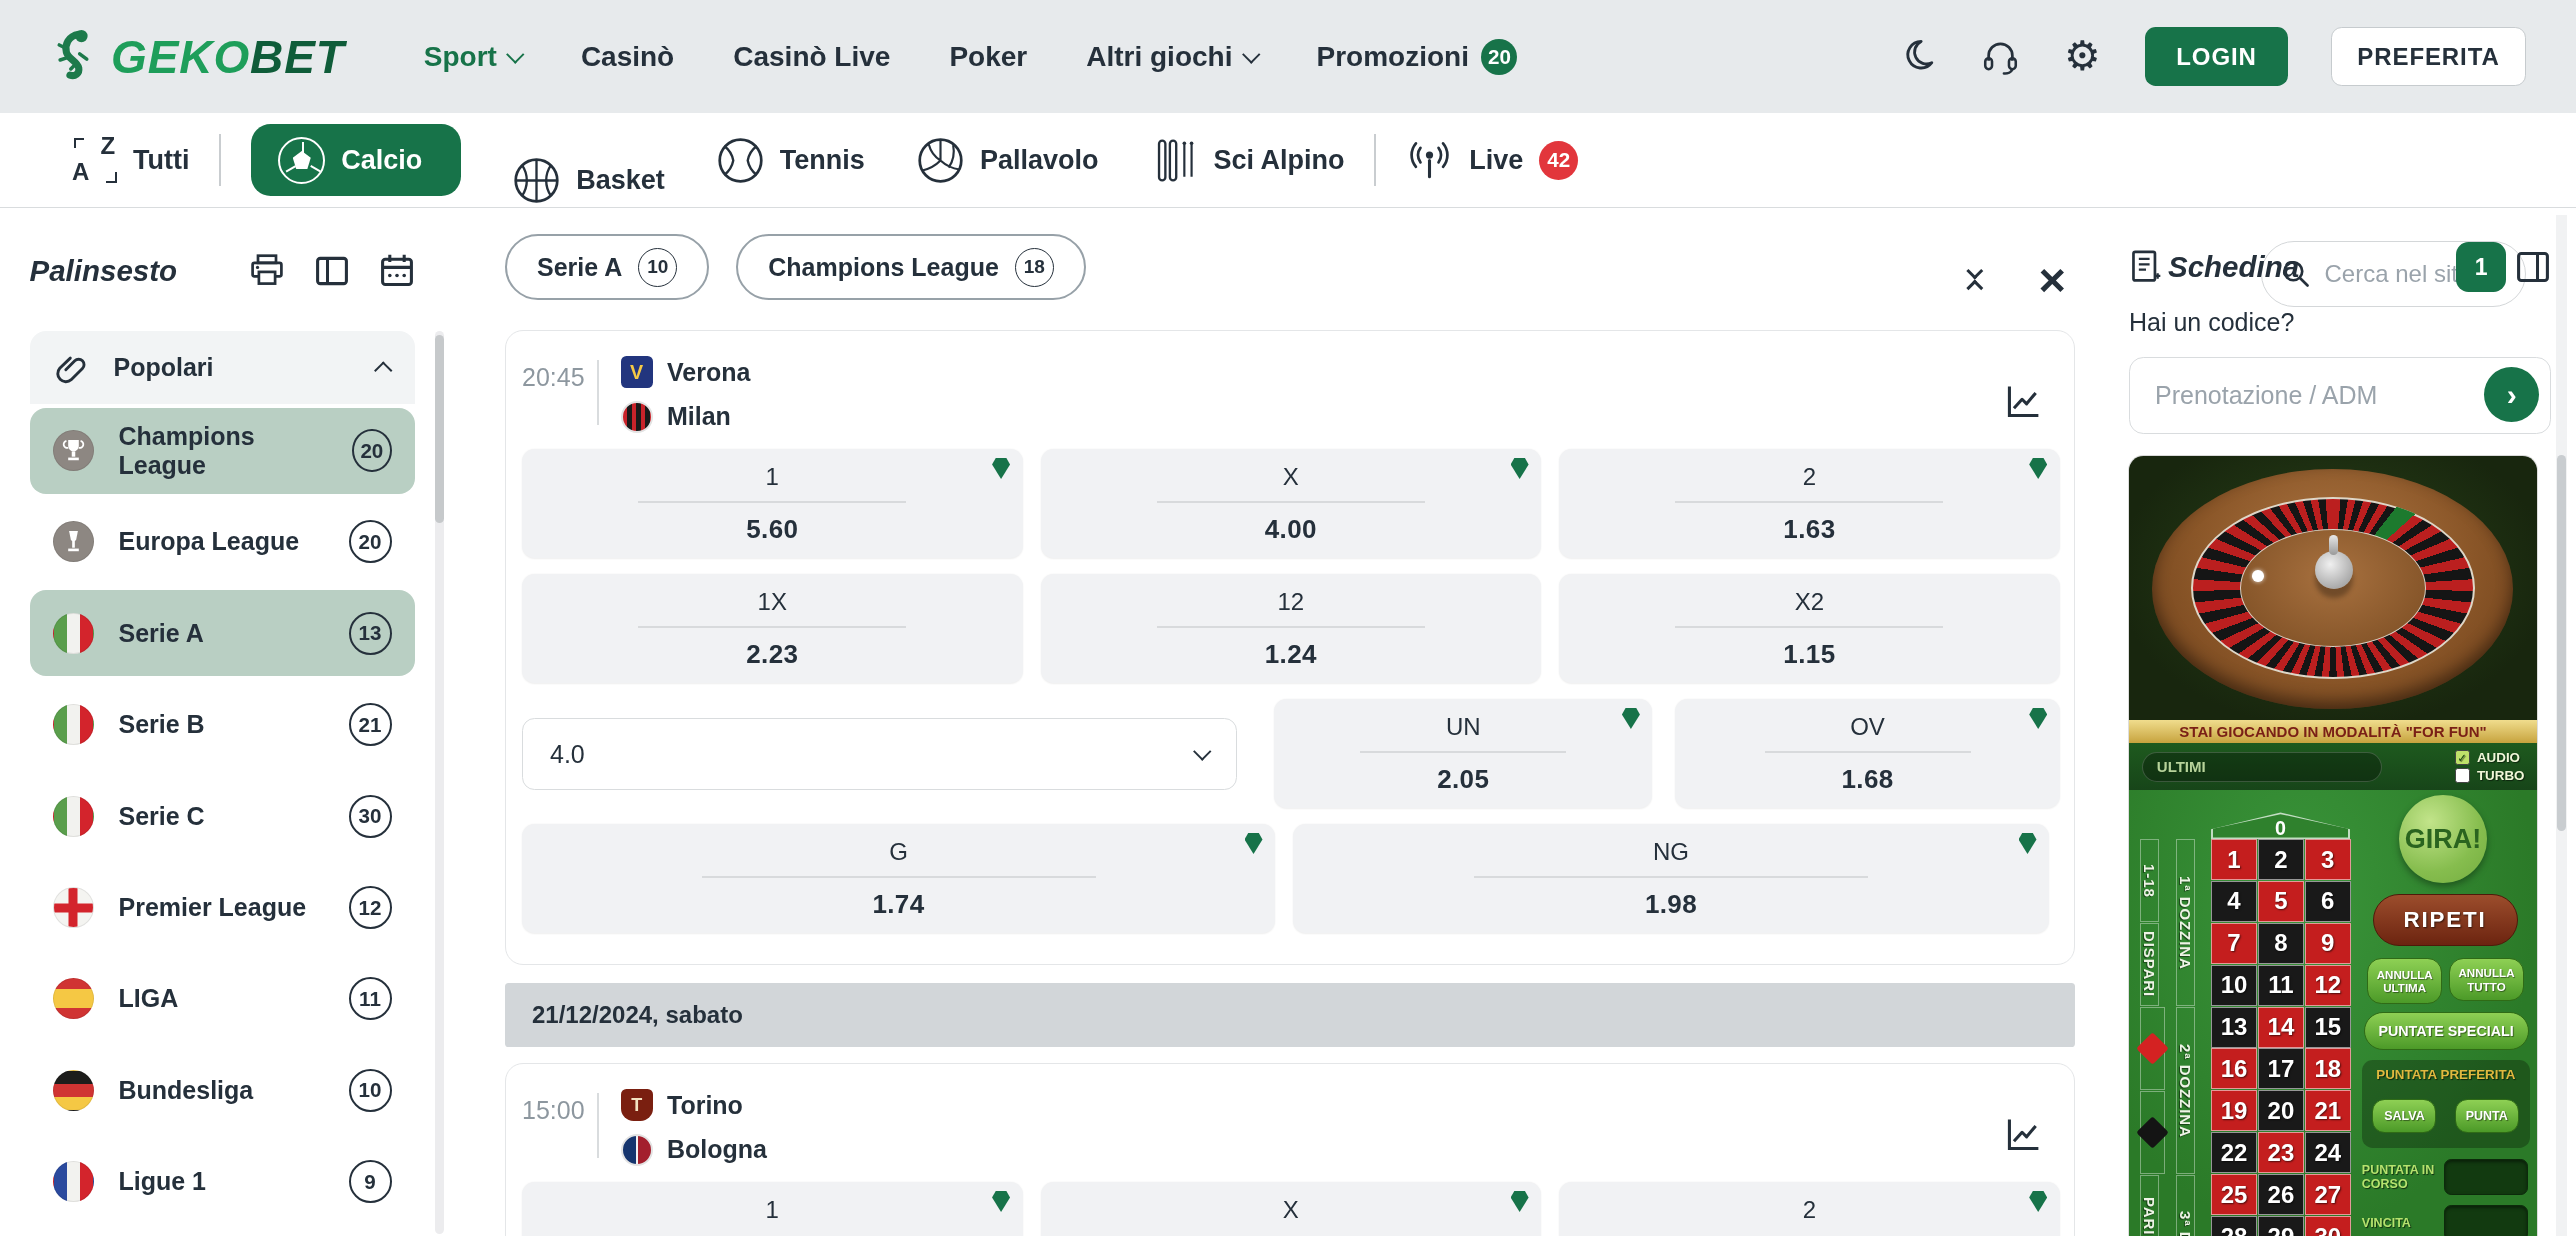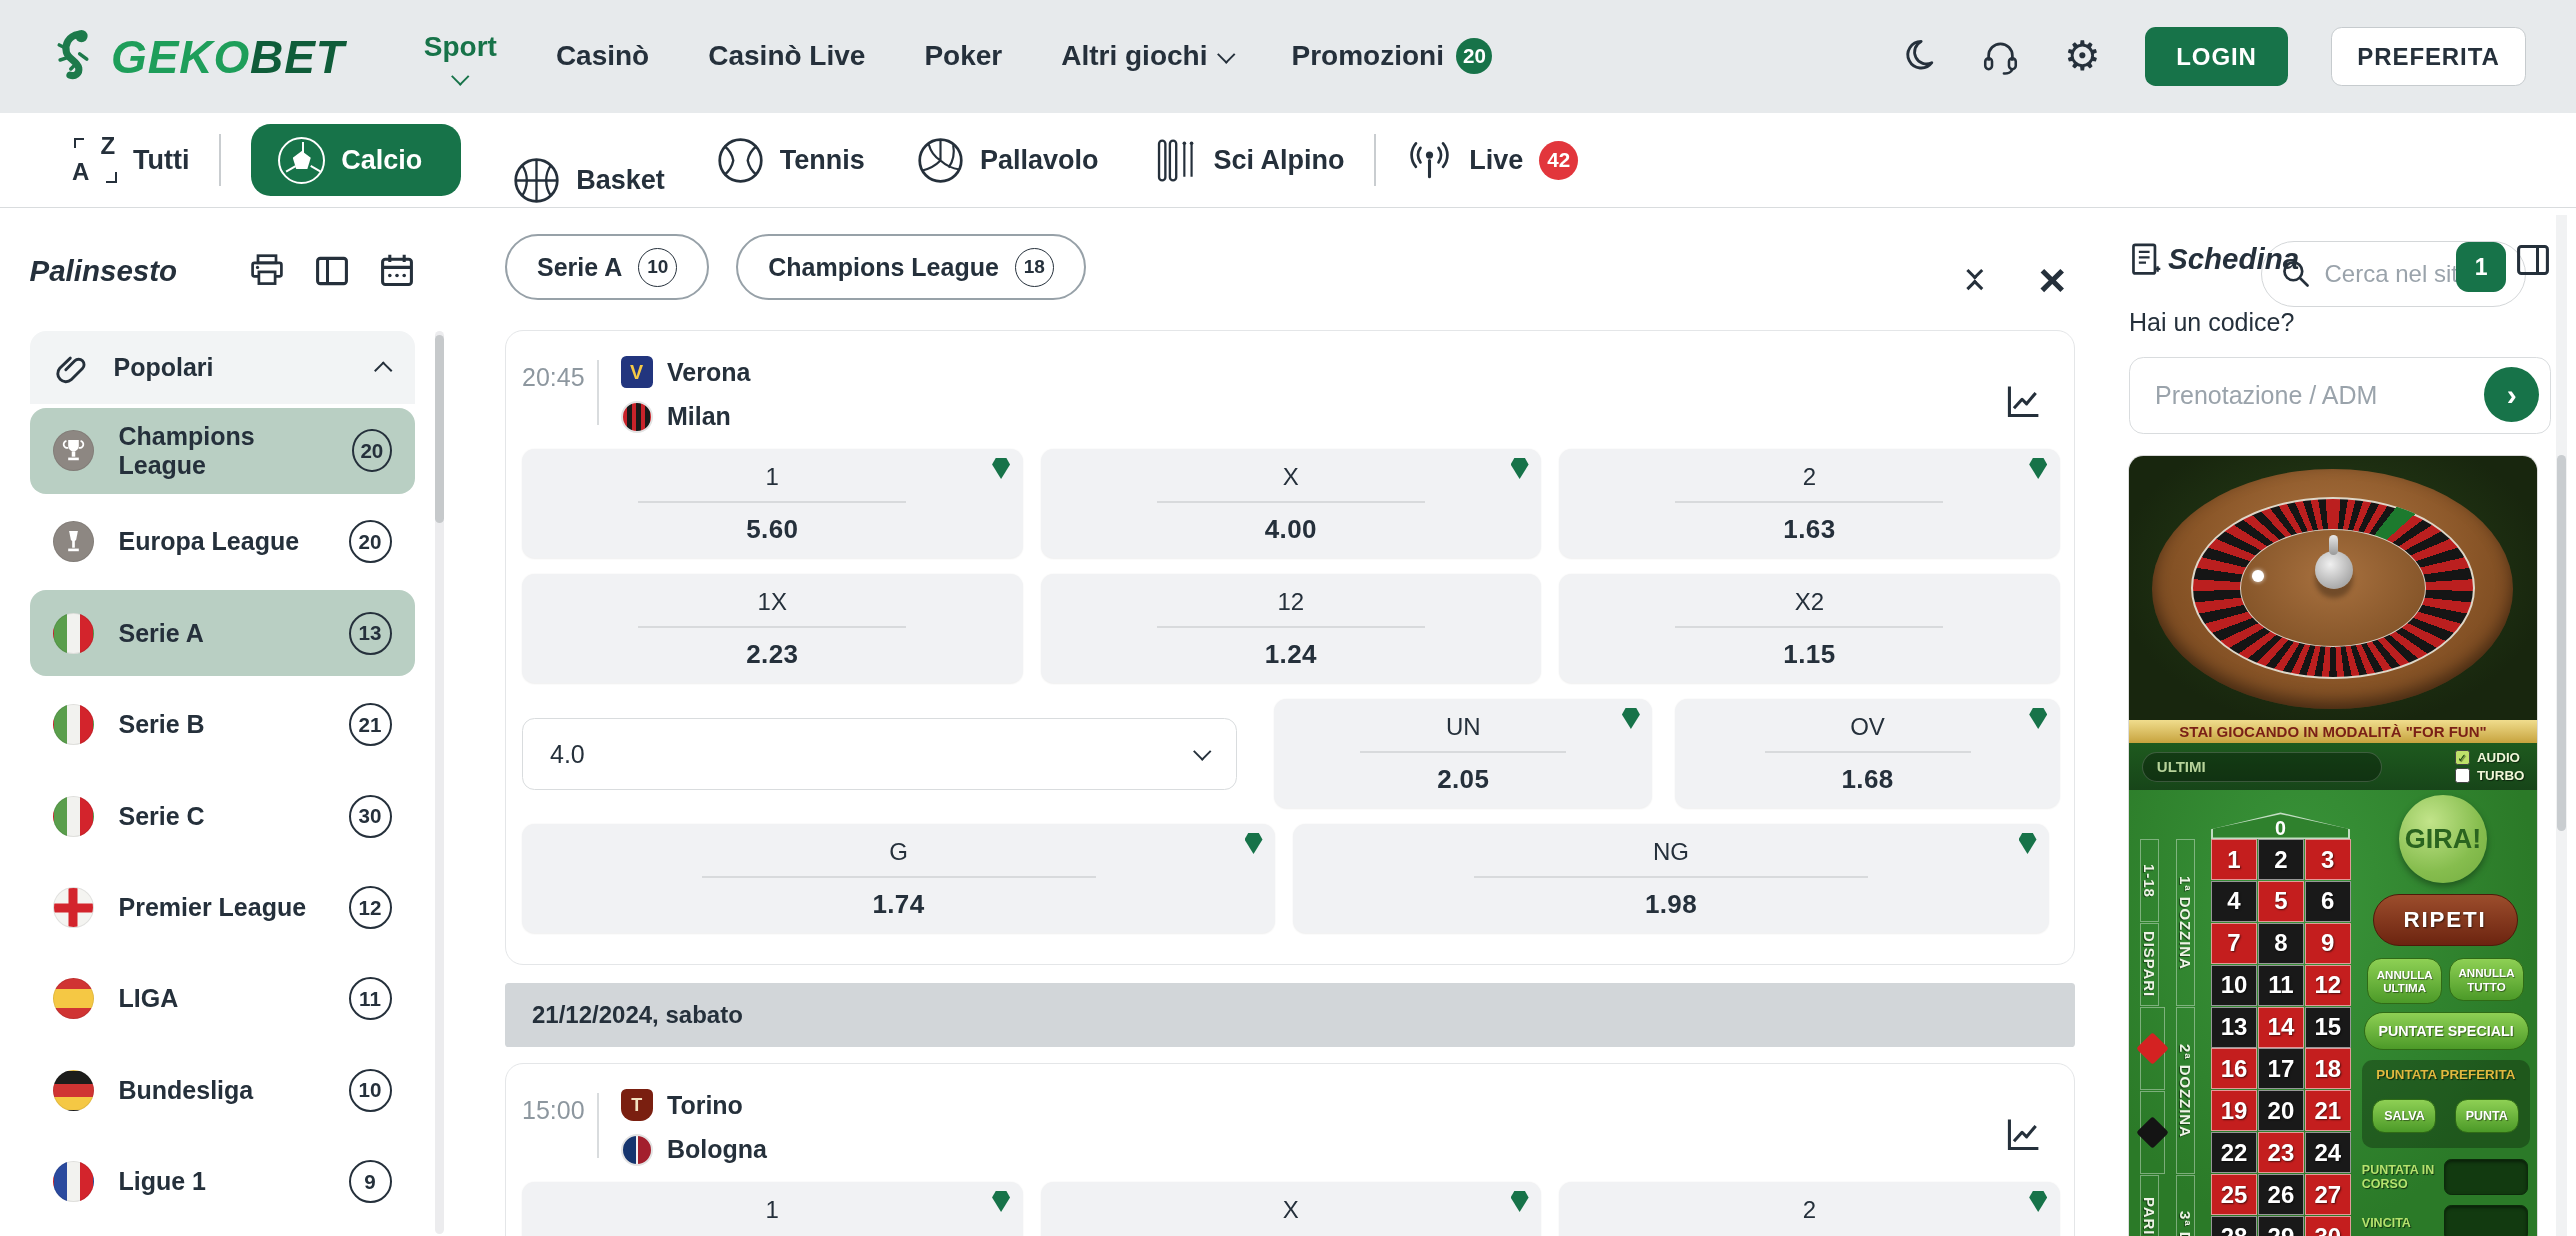--- a/index.html
+++ b/index.html
@@ -8,21 +8,21 @@
   .ir { cursor:pointer; }
 
   
   .topbar { position:absolute; left:0; top:0; width:2576px; height:113px; background:#e7eaec; display:flex; align-items:center; }
   .logo { display:flex; align-items:center; gap:9px; margin-left:52px; }
   .gecko { width:50px; height:55px; }
   .logo-txt { font-size:46px; font-weight:800; letter-spacing:0.9px; font-style:italic; }
   .logo-a { color:#1e9e5a; } .logo-b { color:#0f5c39; }
   .mainnav { display:flex; align-items:center; gap:59px; margin-left:79px; font-size:28px; font-weight:600; }
   .nav-item { display:flex; align-items:center; gap:12.5px; color:#25303b; }
-  .nav-item.active { color:#177349;flex-direction:column; }
+  .nav-item.active { color:#177349; }
   .chev { width:12.5px; height:12.5px; border-right:2.7px solid currentColor; border-bottom:2.7px solid currentColor; transform:rotate(45deg); margin-top:-5.4px; }
   .badge-green { min-width:36px; height:36px; border-radius:50%; background:#177349; color:#fff; font-size:20.6px; font-weight:700; display:flex; align-items:center; justify-content:center; }
   .top-right { margin-left:auto; margin-right:50px; display:flex; align-items:center; gap:43px; }
   .icon-btn { width:39px; height:39px; display:flex; align-items:center; justify-content:center; }
   .gear-glyph { font-size:41px; line-height:1; color:#25303b; }
   .btn-login { width:143px; height:59px; border-radius:10.7px; background:#177349; color:#fff; font-size:24px; font-weight:700; display:flex; align-items:center; justify-content:center; letter-spacing:0.9px; }
   .btn-reg { width:195px; height:59px; border-radius:10.7px; background:#fff; border:1.8px solid #c6cbce; color:#25303b; font-size:24px; font-weight:700; display:flex; align-items:center; justify-content:center; letter-spacing:0.9px; }
 
   
   .sportsbar { position:absolute; left:0; top:113px; width:2576px; height:95px; background:#fff; border-bottom:1.8px solid #d9dcde; display:flex; align-items:center; }
@@ -102,21 +102,21 @@
   .line-select { width:716px; height:72px; margin-top:19.7px; border:1.8px solid #d9dcde; border-radius:12.5px; background:#fff; display:flex; align-items:center; padding:0 27px; font-size:25px; }
   .line-select .chev { margin-left:auto; color:#25303b; }
   .row3 { display:flex; gap:23px; }
   .obox.wUN { width:379px; } .obox.wOV { width:385px; margin-left:0; }
   .obox.wG { width:753px; } .obox.wNG { width:756px; }
   .date-bar { margin-top:18px; height:64px; background:#d2d6d9; display:flex; align-items:center; padding:0 27px; font-size:24px; font-weight:700; border-radius:3.6px; }
   .card2 { margin-top:16px; height:233px; padding:25px 14.3px 0 16px; }
 
   
   .betslip { position:absolute; left:2129px; top:242px; width:422px; }
-  .bs-head { display:flex; gap:5px; }
+  .bs-head { display:flex; align-items:center; gap:5px; }
   .bs-title { font-size:29.5px; font-weight:800; font-style:italic; }
   .bs-badge { width:50px; height:50px; margin-left:152px; border-radius:12.5px; background:#177349; color:#fff; font-size:23px; font-weight:700; display:flex; align-items:center; justify-content:center; }
   .bs-cols { margin-left:auto; }
   .bs-q { margin-top:16px; font-size:25px; }
   .bs-input { margin-top:19.7px; position:relative; width:100%; height:77px; border:1.8px solid #d9dcde; border-radius:14.3px; background:#fff; display:flex; align-items:center; padding:0 89px 0 25px; }
   .bs-input input { border:none; outline:none; font-size:25px; width:100%; background:transparent; color:#25303b; }
   .bs-input input::placeholder { color:#9aa3ab; }
   .bs-go { position:absolute; right:10.7px; top:9.8px; width:55px; height:55px; border-radius:50%; background:#177349; color:#fff; display:flex; align-items:center; justify-content:center; font-size:30px; font-weight:700; }
   .panel-scroll { position:absolute; left:2556px; top:215px; width:10.7px; height:1021px; background:#f1f2f3; }
   .panel-thumb { position:absolute; left:0.9px; top:240px; width:9px; height:376px; background:#c9cdd0; border-radius:4.5px; }

